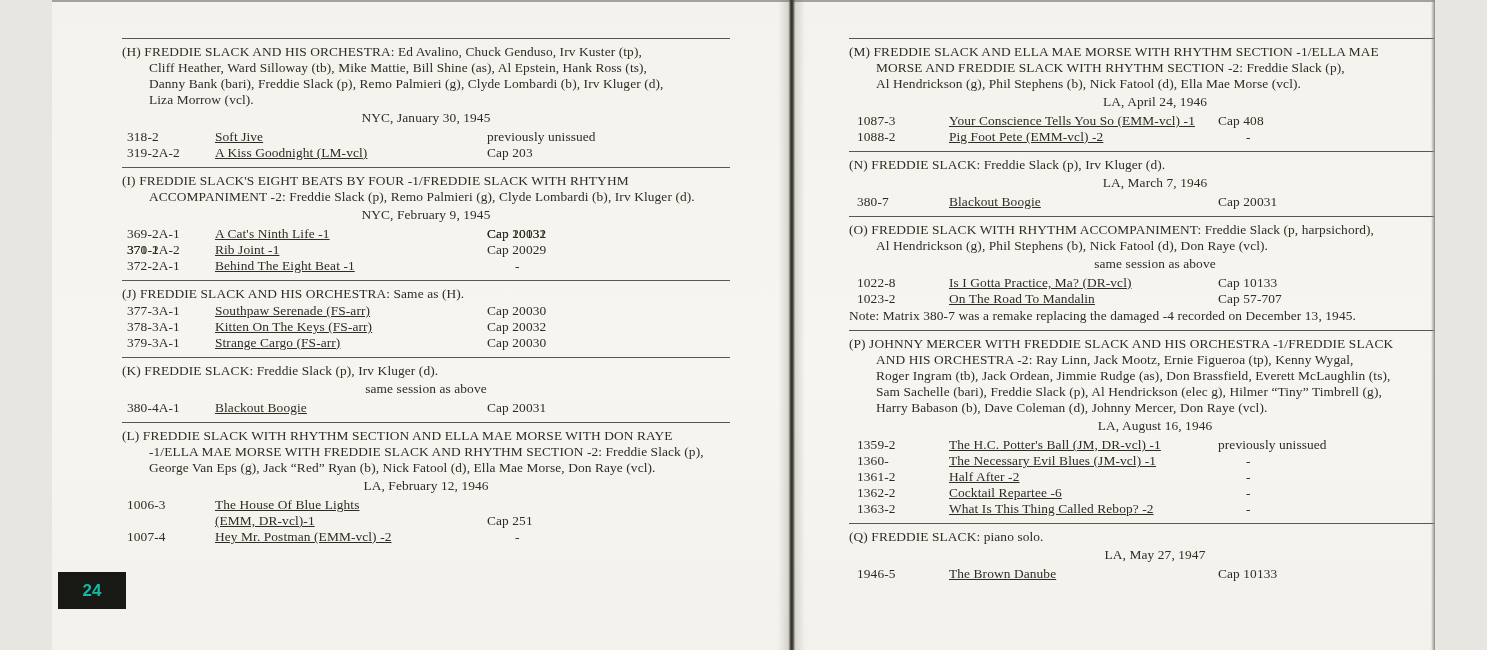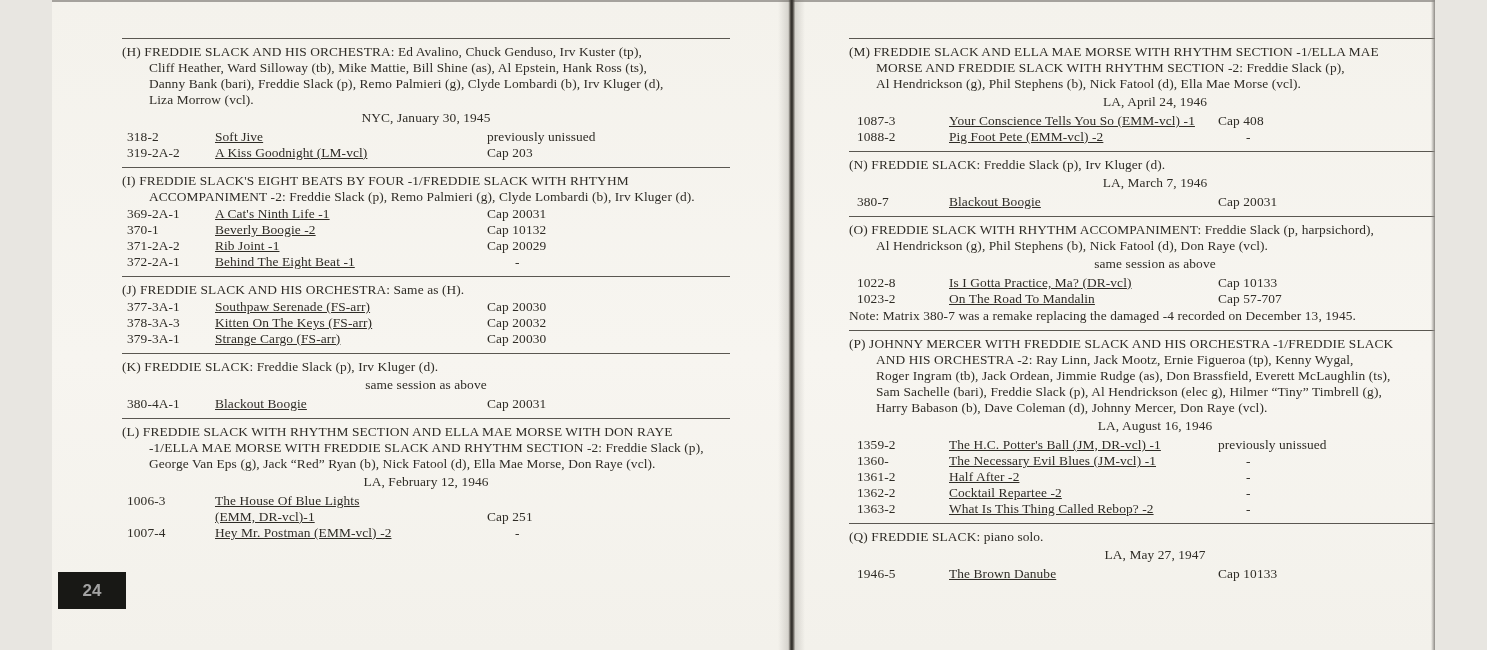--- a/index.html
+++ b/index.html
@@ -46,21 +46,21 @@
   #page-1 .row{padding-left:100px;}
   .row .matrix{position:absolute;left:5px;top:0;}
   #page-1 .row .matrix{left:8px;}
   .row .title{white-space:pre-line;display:block;max-width:265px;}
   .row .label{position:absolute;left:365px;bottom:0;white-space:nowrap;}
   #page-1 .row .label{left:369px;}
   .row .label.dash{padding-left:28px;}
   .sec-note{margin:1px 0 0 0;}
   .page-num{
     position:absolute;
-    background:#181815;color:#a3a3a3;
+    background:#181815;color:#14b8a6;
     font-family:"Liberation Sans", sans-serif;
     font-weight:bold;font-size:17px;
     display:flex;align-items:center;justify-content:center;
   }
   .page-num.left{left:6px;top:572px;width:68px;height:37px;}
   .page-num.right{left:1424px;top:570px;width:60px;height:39px;}
 </style>
 </head>
 <body>
 
@@ -82,28 +82,28 @@
         <div class="row">
           <span class="matrix">319-2A-2</span>
           <span class="title">A Kiss Goodnight (LM-vcl)</span>
           <span class="label">Cap 203</span>
         </div>
       </section>
       <section class="section">
         <div class="rule"></div>
         <p class="sec-header">(I) FREDDIE SLACK'S EIGHT BEATS BY FOUR -1/FREDDIE SLACK WITH RHTYHM
 ACCOMPANIMENT -2: Freddie Slack (p), Remo Palmieri (g), Clyde Lombardi (b), Irv Kluger (d).</p>
+        <div class="sec-date">NYC, February 9, 1945</div>
         <div class="row">
           <span class="matrix">369-2A-1</span>
           <span class="title">A Cat's Ninth Life -1</span>
           <span class="label">Cap 20031</span>
         </div>
         <div class="row">
           <span class="matrix">370-1</span>
-          <span class="title">Beverly Boogie -2</span>
           <span class="label">Cap 10132</span>
         </div>
         <div class="row">
           <span class="matrix">371-2A-2</span>
           <span class="title">Rib Joint -1</span>
           <span class="label">Cap 20029</span>
         </div>
         <div class="row">
           <span class="matrix">372-2A-1</span>
           <span class="title">Behind The Eight Beat -1</span>
@@ -112,21 +112,21 @@
       </section>
       <section class="section">
         <div class="rule"></div>
         <p class="sec-header">(J) FREDDIE SLACK AND HIS ORCHESTRA: Same as (H).</p>
         <div class="row">
           <span class="matrix">377-3A-1</span>
           <span class="title">Southpaw Serenade (FS-arr)</span>
           <span class="label">Cap 20030</span>
         </div>
         <div class="row">
-          <span class="matrix">378-3A-3</span>
+          <span class="matrix">378-3A-1</span>
           <span class="title">Kitten On The Keys (FS-arr)</span>
           <span class="label">Cap 20032</span>
         </div>
         <div class="row">
           <span class="matrix">379-3A-1</span>
           <span class="title">Strange Cargo (FS-arr)</span>
           <span class="label">Cap 20030</span>
         </div>
       </section>
       <section class="section">
@@ -221,21 +221,21 @@
           <span class="title">The Necessary Evil Blues (JM-vcl) -1</span>
           <span class="label dash">-</span>
         </div>
         <div class="row">
           <span class="matrix">1361-2</span>
           <span class="title">Half After -2</span>
           <span class="label dash">-</span>
         </div>
         <div class="row">
           <span class="matrix">1362-2</span>
-          <span class="title">Cocktail Repartee -2</span>
+          <span class="title">Cocktail Repartee -6</span>
           <span class="label dash">-</span>
         </div>
         <div class="row">
           <span class="matrix">1363-2</span>
           <span class="title">What Is This Thing Called Rebop? -2</span>
           <span class="label dash">-</span>
         </div>
       </section>
       <section class="section">
         <div class="rule"></div>

